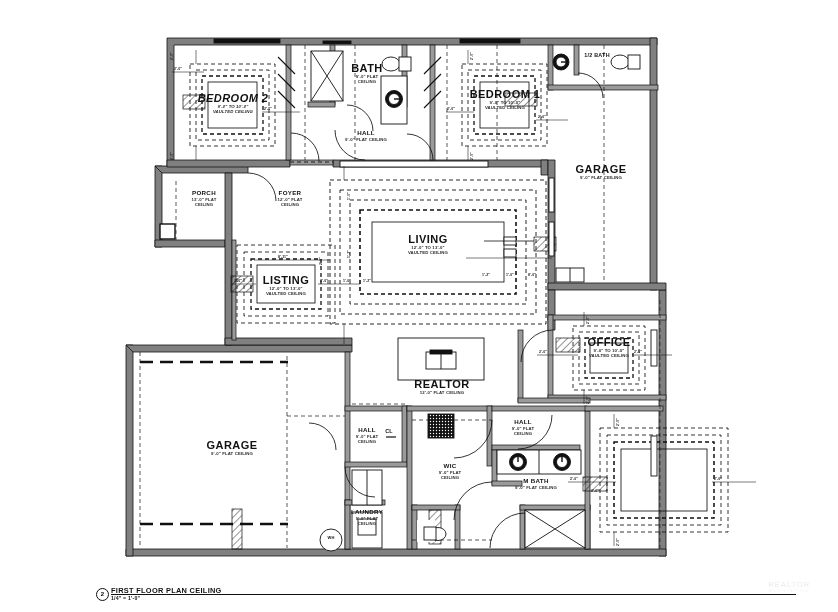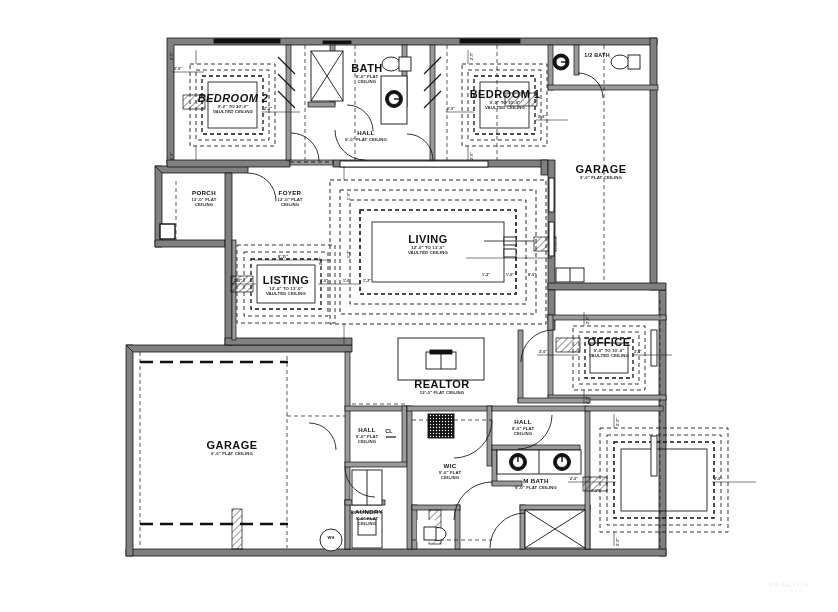--- a/index.html
+++ b/index.html
@@ -504,19 +504,25 @@
   <div class="dim vert" style="left:470px;top:160px;">2'-0"</div>
   <div class="dim vert" style="left:347px;top:200px;">1'-0"</div>
   <div class="dim vert" style="left:347px;top:258px;">1'-2"</div>
   <div class="dim vert" style="left:319px;top:265px;">2'-0"</div>
   <div class="dim vert" style="left:586px;top:324px;">2'-0"</div>
   <div class="dim vert" style="left:586px;top:404px;">2'-0"</div>
   <div class="dim vert" style="left:616px;top:426px;">2'-0"</div>
   <div class="dim vert" style="left:616px;top:546px;">2'-0"</div>
   <div class="dim" style="left:591px;top:489px;">2'-0"</div>
 
+  <div id="titleblock">
+    <div class="tnum">2</div>
+    <div class="ttext">FIRST FLOOR PLAN CEILING</div>
+    <div class="trule"></div>
+    <div class="tscale">1/4" = 1'-0"</div>
+  </div>
 
   <div id="watermark">
     <div class="w1">REALTOR</div>
     <div class="w2">MLS LISTING</div>
   </div>
 
 </div>
 
 </body></html>

